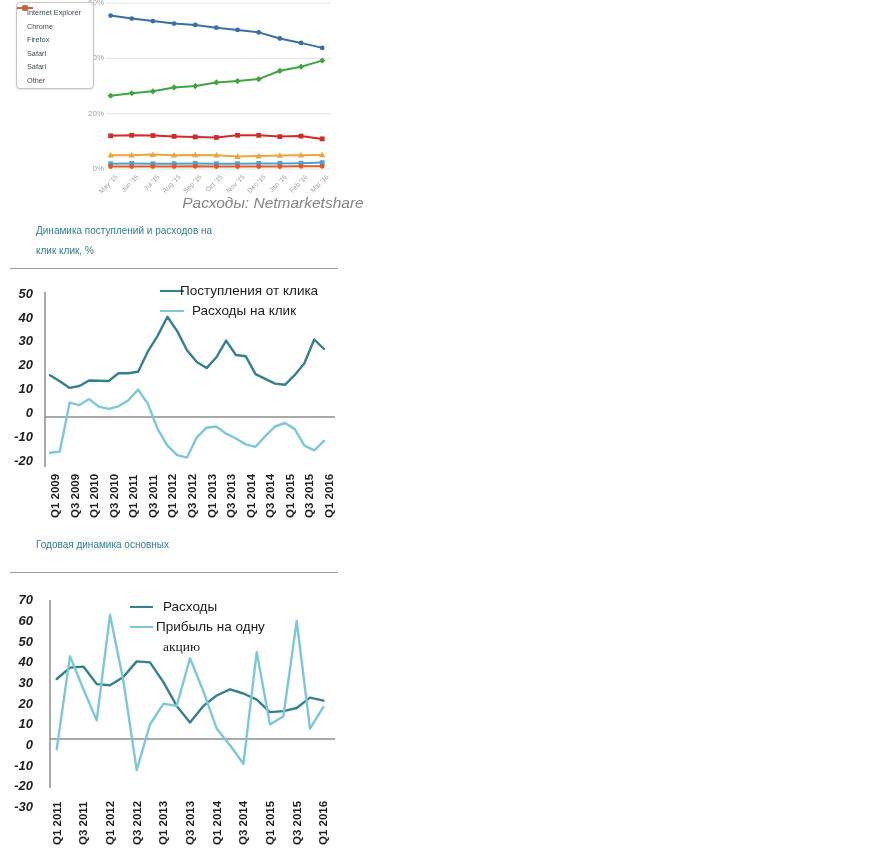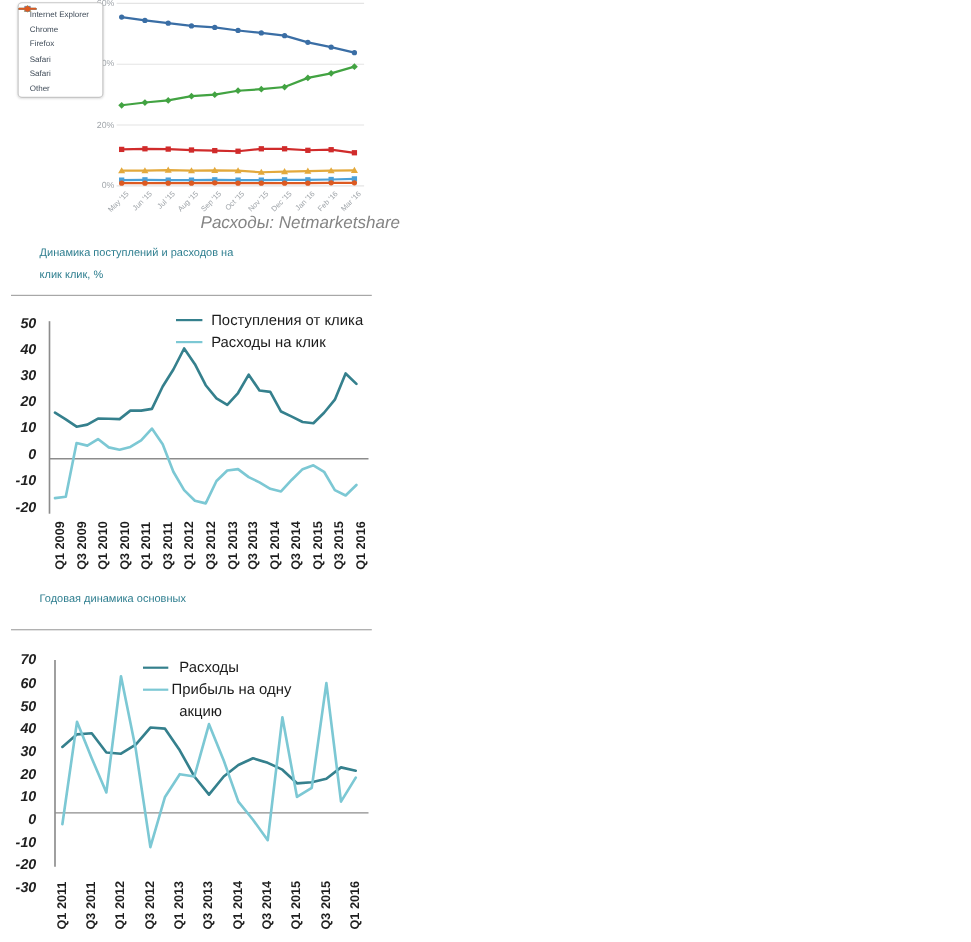--- a/index.html
+++ b/index.html
@@ -177,21 +177,21 @@
     </div>
 
   <div class="section-title" style="top:221px;">
     <div>Динамика поступлений и расходов на</div>
     <div>клик клик, %</div>
   </div>
   <div class="divider" style="top:268px;"></div>
 
   <div class="chartbox" id="cpc-chart" style="left:0;top:280px;width:380px;height:250px;">
     <div class="tlegend-swatch" style="left:160px;top:10px;width:24px;border-top:2.6px solid #35808d;"></div>
-    <div class="tlegend-label" style="left:192px;top:4px;">Поступления от клика</div>
+    <div class="tlegend-label" style="left:180px;top:4px;">Поступления от клика</div>
     <div class="tlegend-swatch" style="left:160px;top:30px;width:24px;border-top:2.6px solid #7cc8d4;"></div>
     <div class="tlegend-label" style="left:192px;top:24px;">Расходы на клик</div>
   <svg width="380" height="250" viewBox="0 0 380 250">
         <line x1="45" y1="12" x2="45" y2="187" stroke="#8c8c8c" stroke-width="1.5"></line>
         <line x1="45" y1="137" x2="335" y2="137" stroke="#8c8c8c" stroke-width="1.3"></line>
         <polyline points="50.0,95.2 59.8,101.2 69.6,107.9 79.4,106.0 89.1,100.5 98.9,100.7 108.7,101.0 118.5,93.3 128.3,93.3 138.1,91.7 147.9,71.4 157.6,55.9 167.4,36.8 177.2,51.1 187.0,70.2 196.8,82.1 206.6,88.1 216.4,77.3 226.1,60.6 235.9,75.0 245.7,76.2 255.5,94.1 265.3,98.8 275.1,103.6 284.9,104.8 294.6,95.2 304.4,83.3 314.2,59.5 324.0,69.0" fill="none" stroke="#35808d" stroke-width="2.4" stroke-linejoin="round" stroke-linecap="round"></polyline>
         <polyline points="50.0,172.8 59.8,171.6 69.6,122.7 79.4,125.1 89.1,119.1 98.9,126.7 108.7,128.9 118.5,126.3 128.3,120.3 138.1,109.6 147.9,123.9 157.6,148.9 167.4,165.6 177.2,175.2 187.0,177.6 196.8,157.3 206.6,147.7 216.4,146.5 226.1,153.7 235.9,158.5 245.7,164.4 255.5,166.8 265.3,156.1 275.1,146.5 284.9,143.0 294.6,148.9 304.4,165.6 314.2,170.4 324.0,160.9" fill="none" stroke="#7cc8d4" stroke-width="2.4" stroke-linejoin="round" stroke-linecap="round"></polyline>
       </svg>
       <div class="ytick-num" style="left: -7px; top: 6.7px;">50</div>
       <div class="ytick-num" style="left: -7px; top: 30.56px;">40</div>
@@ -221,21 +221,21 @@
   <div class="section-title" style="top:535px;">
     <div>Годовая динамика основных</div>
   </div>
   <div class="divider" style="top:572px;"></div>
 
   <div class="chartbox" id="annual-chart" style="left:0;top:585px;width:380px;height:271px;">
     <div class="tlegend-swatch" style="left:130px;top:21px;width:23px;border-top:2.6px solid #35808d;"></div>
     <div class="tlegend-label" style="left:163px;top:15px;">Расходы</div>
     <div class="tlegend-swatch" style="left:130px;top:41px;width:23px;border-top:2.6px solid #7cc8d4;"></div>
     <div class="tlegend-label" style="left:156px;top:35px;">Прибыль на одну</div>
-    <div class="tlegend-label" style="left:163px;top:55px;">акцию</div>
+    <div class="tlegend-label" style="left:163px;top:55px;font-family:Liberation Serif, serif;">акцию</div>
   <svg width="380" height="271" viewBox="0 0 380 271">
         <line x1="50" y1="15" x2="50" y2="203" stroke="#8c8c8c" stroke-width="1.5"></line>
         <line x1="50" y1="154" x2="335" y2="154" stroke="#8c8c8c" stroke-width="1.3"></line>
         <polyline points="56.7,94.0 70.0,82.6 83.4,81.6 96.7,99.1 110.0,100.2 123.4,91.9 136.7,76.4 150.0,77.4 163.4,97.1 176.7,120.9 190.0,137.4 203.4,120.9 216.7,110.5 230.0,104.3 243.4,108.5 256.7,114.7 270.0,127.1 283.4,126.1 296.7,123.0 310.0,112.6 323.4,115.7" fill="none" stroke="#35808d" stroke-width="2.4" stroke-linejoin="round" stroke-linecap="round"></polyline>
         <polyline points="56.7,164.3 70.0,71.2 83.4,104.3 96.7,135.4 110.0,29.8 123.4,96.0 136.7,185.1 150.0,139.5 163.4,118.8 176.7,120.9 190.0,73.3 203.4,106.4 216.7,143.7 230.0,160.2 243.4,178.8 256.7,67.1 270.0,139.5 283.4,131.2 296.7,36.0 310.0,143.7 323.4,121.9" fill="none" stroke="#7cc8d4" stroke-width="2.4" stroke-linejoin="round" stroke-linecap="round"></polyline>
       </svg>
       <div class="ytick-num" style="left: -7px; top: 8.1px;">70</div>
       <div class="ytick-num" style="left: -7px; top: 28.8px;">60</div>
       <div class="ytick-num" style="left: -7px; top: 49.5px;">50</div>
       <div class="ytick-num" style="left: -7px; top: 70.2px;">40</div>

